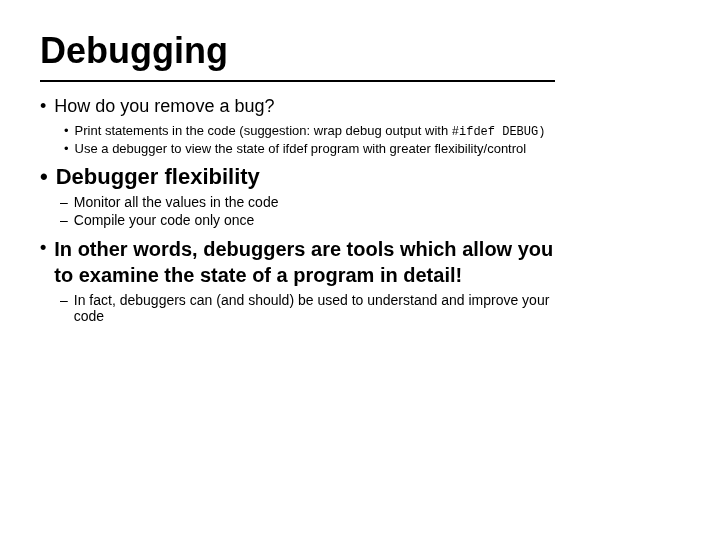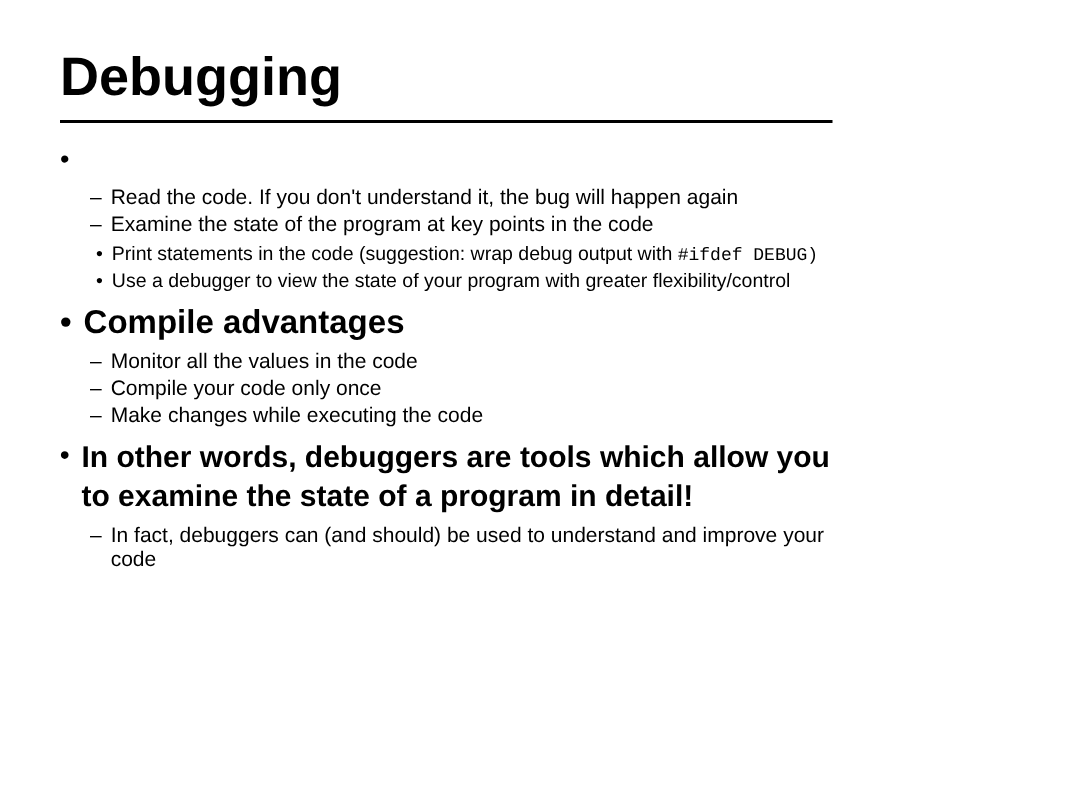--- a/index.html
+++ b/index.html
@@ -127,53 +127,43 @@
 <body>
 
 <div class="slide">
 
   <div class="title">Debugging</div>
   <hr class="divider">
 
   <div class="section">
     <div class="main-bullet">
       <span class="bullet-symbol">•</span>
+      <span>How do you remove a bug?</span>
     </div>
-    <ul class="sub-list">
-      <li>
-        <span>Read the code.  If you don't understand it, the bug will happen again</span>
-      </li>
-      <li>
-        <span>Examine the state of the program at key points in the code</span>
-      </li>
-    </ul>
     <ul class="sub-sub-list">
       <li>
         <span>Print statements in the code (suggestion: wrap debug output with <code>#ifdef DEBUG)</code></span>
       </li>
       <li>
-        <span>Use a debugger to view the state of your program with greater flexibility/control</span>
+        <span>Use a debugger to view the state of ifdef program with greater flexibility/control</span>
       </li>
     </ul>
   </div>
 
   <div class="section">
     <div class="large-bullet">
       <span class="bullet-symbol">•</span>
-      <span>Compile advantages</span>
+      <span>Debugger flexibility</span>
     </div>
     <ul class="sub-list">
       <li>
         <span>Monitor all the values in the code</span>
       </li>
       <li>
         <span>Compile your code only once</span>
-      </li>
-      <li>
-        <span>Make changes while executing the code</span>
       </li>
     </ul>
   </div>
 
   <div class="section">
     <div class="huge-bullet">
       <span class="bullet-symbol" style="font-size:18px;">•</span>
       <span class="huge-bullet-content">In other words, debuggers are tools which allow you to examine the state of a program in detail!</span>
     </div>
     <ul class="sub-list">

